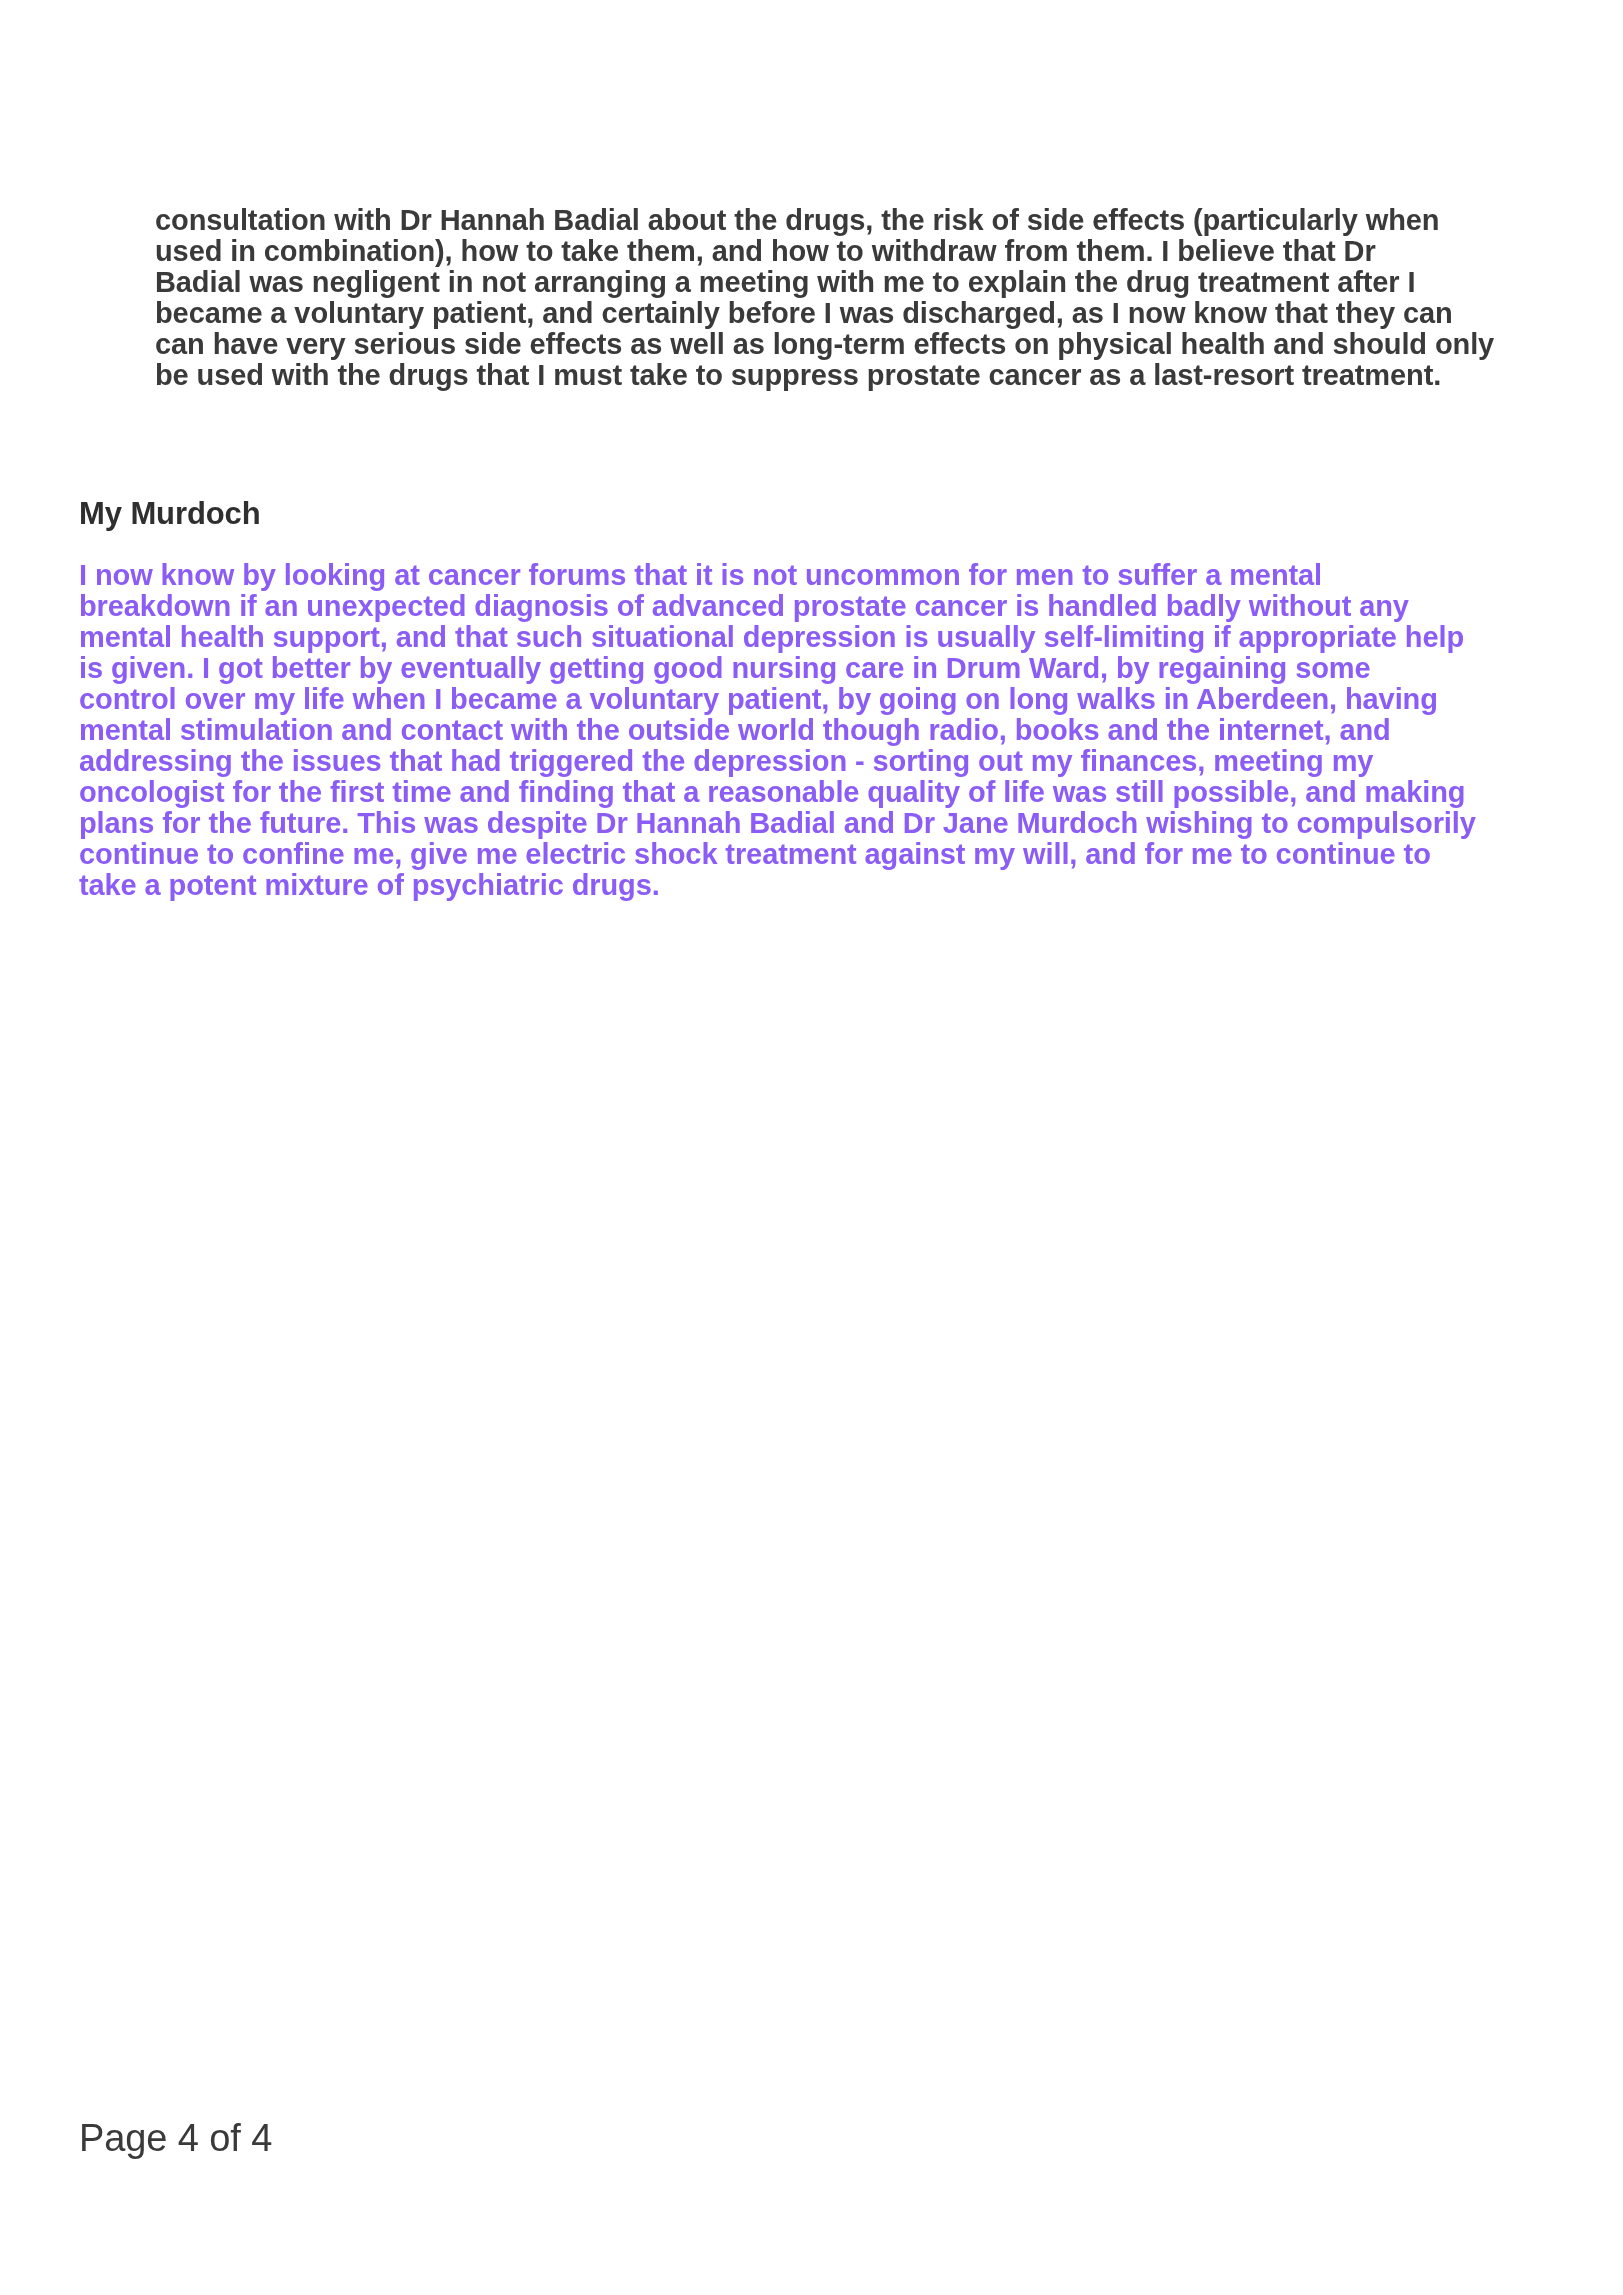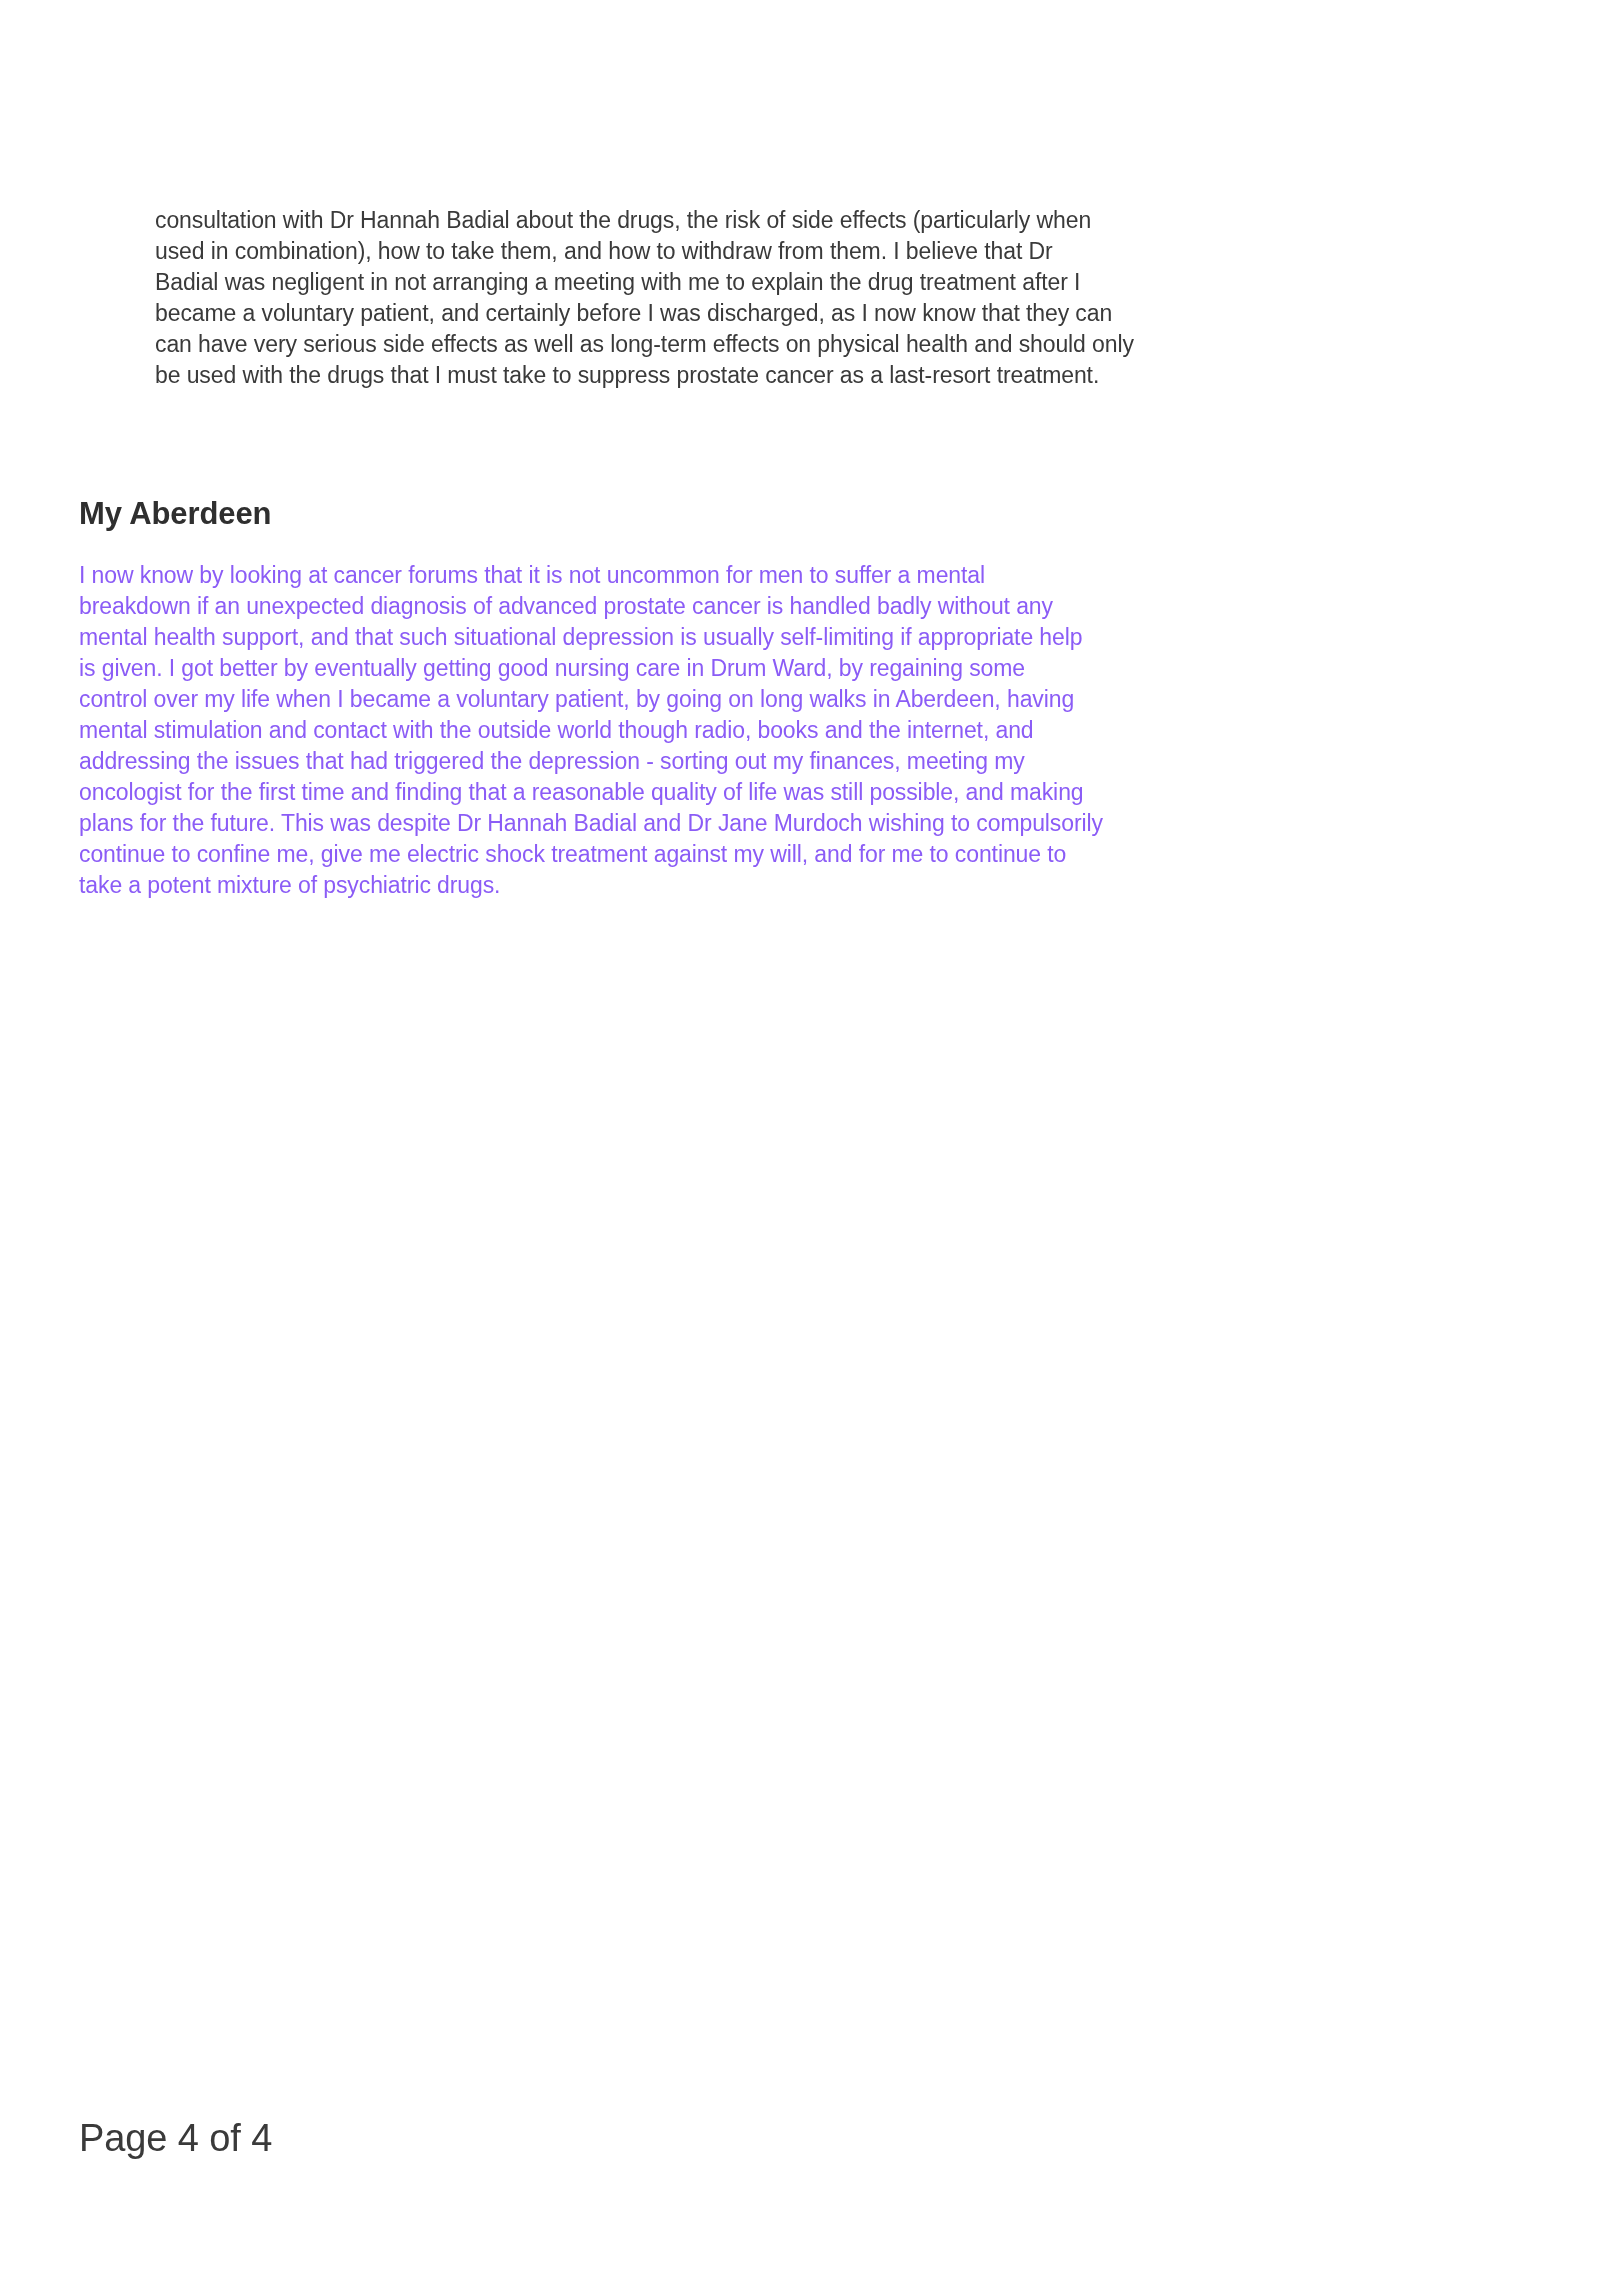--- a/index.html
+++ b/index.html
@@ -16,23 +16,23 @@
   .page {
     position: absolute;
     left: 0;
     top: 0;
     width: 1623px;
     height: 2295px;
     overflow: hidden;
   }
   .body-text {
     position: absolute;
-    font-size: 23px;
+    font-size: 29px;
     line-height: 31px;
-    font-weight: 400;
+    font-weight: 700;
     letter-spacing: -0.1px;
     white-space: pre;
   }
   .para-indented {
     left: 155px;
     top: 205px;
   }
   .section-heading {
     position: absolute;
     left: 79px;
@@ -63,21 +63,21 @@
 
 <div class="page">
 
   <div class="body-text para-indented" style="color: rgb(58, 58, 58);">consultation with Dr Hannah Badial about the drugs, the risk of side effects (particularly when
 used in combination), how to take them, and how to withdraw from them. I believe that Dr
 Badial was negligent in not arranging a meeting with me to explain the drug treatment after I
 became a voluntary patient, and certainly before I was discharged, as I now know that they can
 can have very serious side effects as well as long-term effects on physical health and should only
 be used with the drugs that I must take to suppress prostate cancer as a last-resort treatment.</div>
 
-  <div class="section-heading" style="color: rgb(47, 47, 47);">My Aberdeen</div>
+  <div class="section-heading" style="color: rgb(47, 47, 47);">My Murdoch</div>
 
   <div class="body-text para-main" style="color: #8b5cf6;">I now know by looking at cancer forums that it is not uncommon for men to suffer a mental
 breakdown if an unexpected diagnosis of advanced prostate cancer is handled badly without any
 mental health support, and that such situational depression is usually self-limiting if appropriate help
 is given. I got better by eventually getting good nursing care in Drum Ward, by regaining some
 control over my life when I became a voluntary patient, by going on long walks in Aberdeen, having
 mental stimulation and contact with the outside world though radio, books and the internet, and
 addressing the issues that had triggered the depression - sorting out my finances, meeting my
 oncologist for the first time and finding that a reasonable quality of life was still possible, and making
 plans for the future. This was despite Dr Hannah Badial and Dr Jane Murdoch wishing to compulsorily

